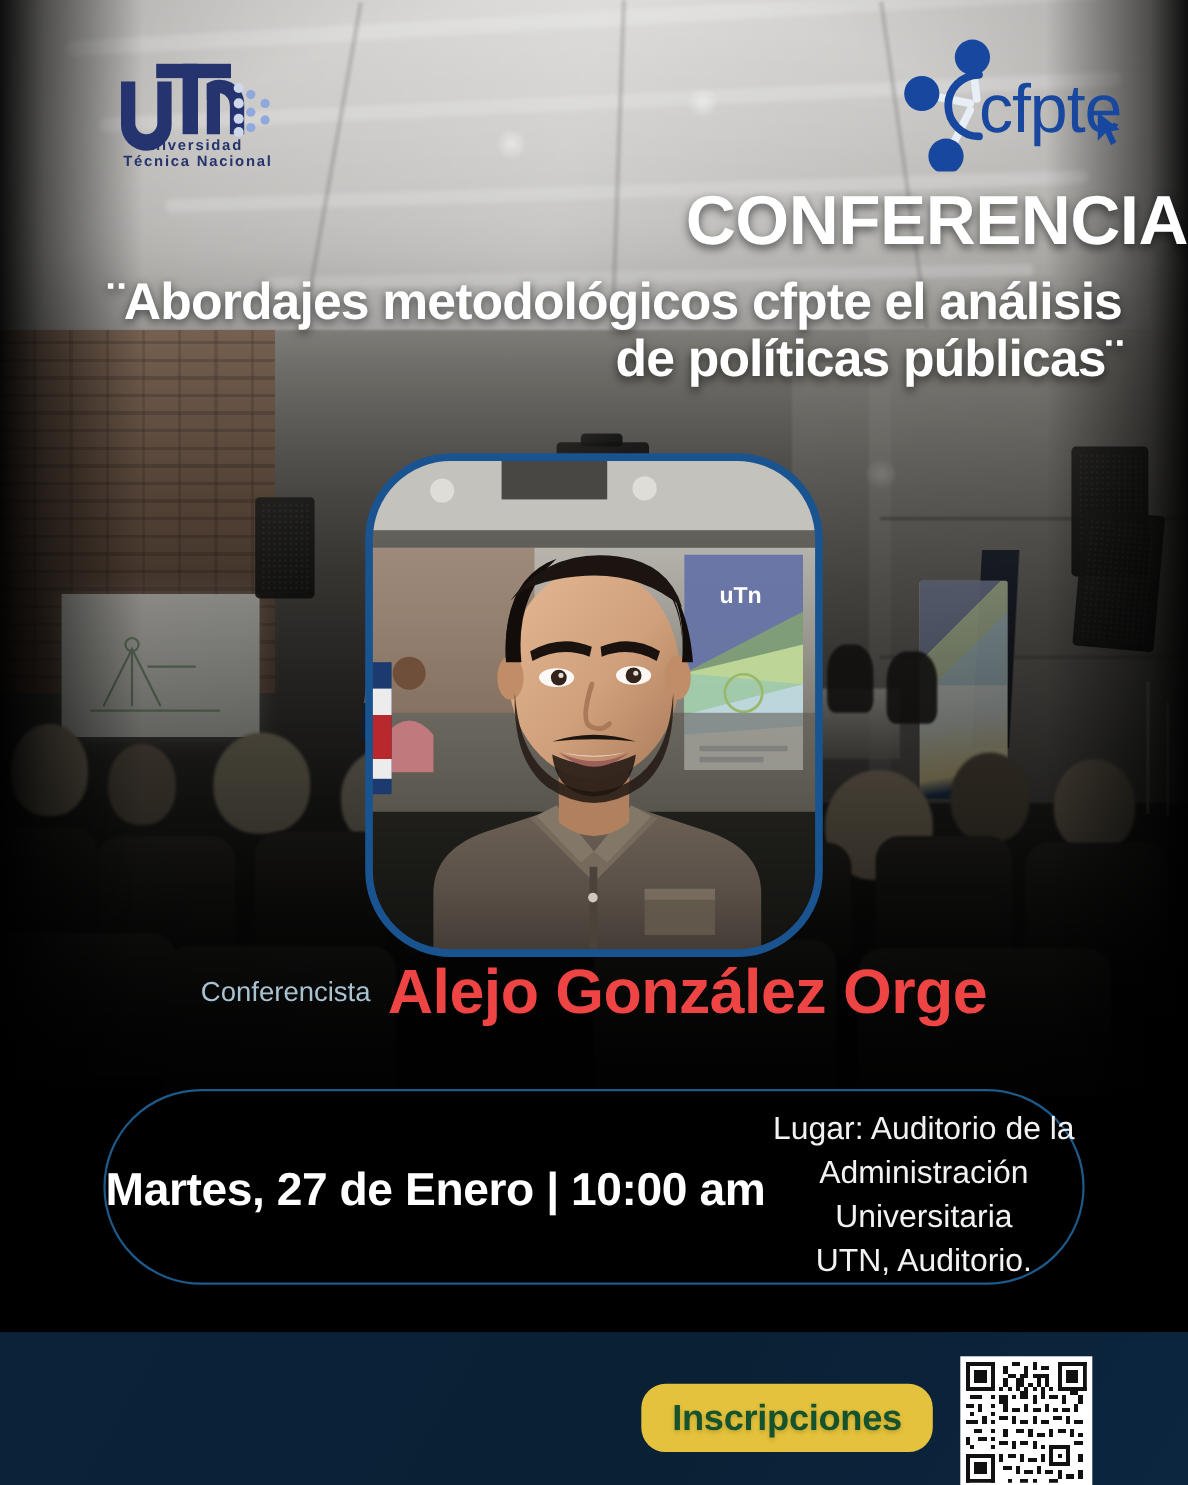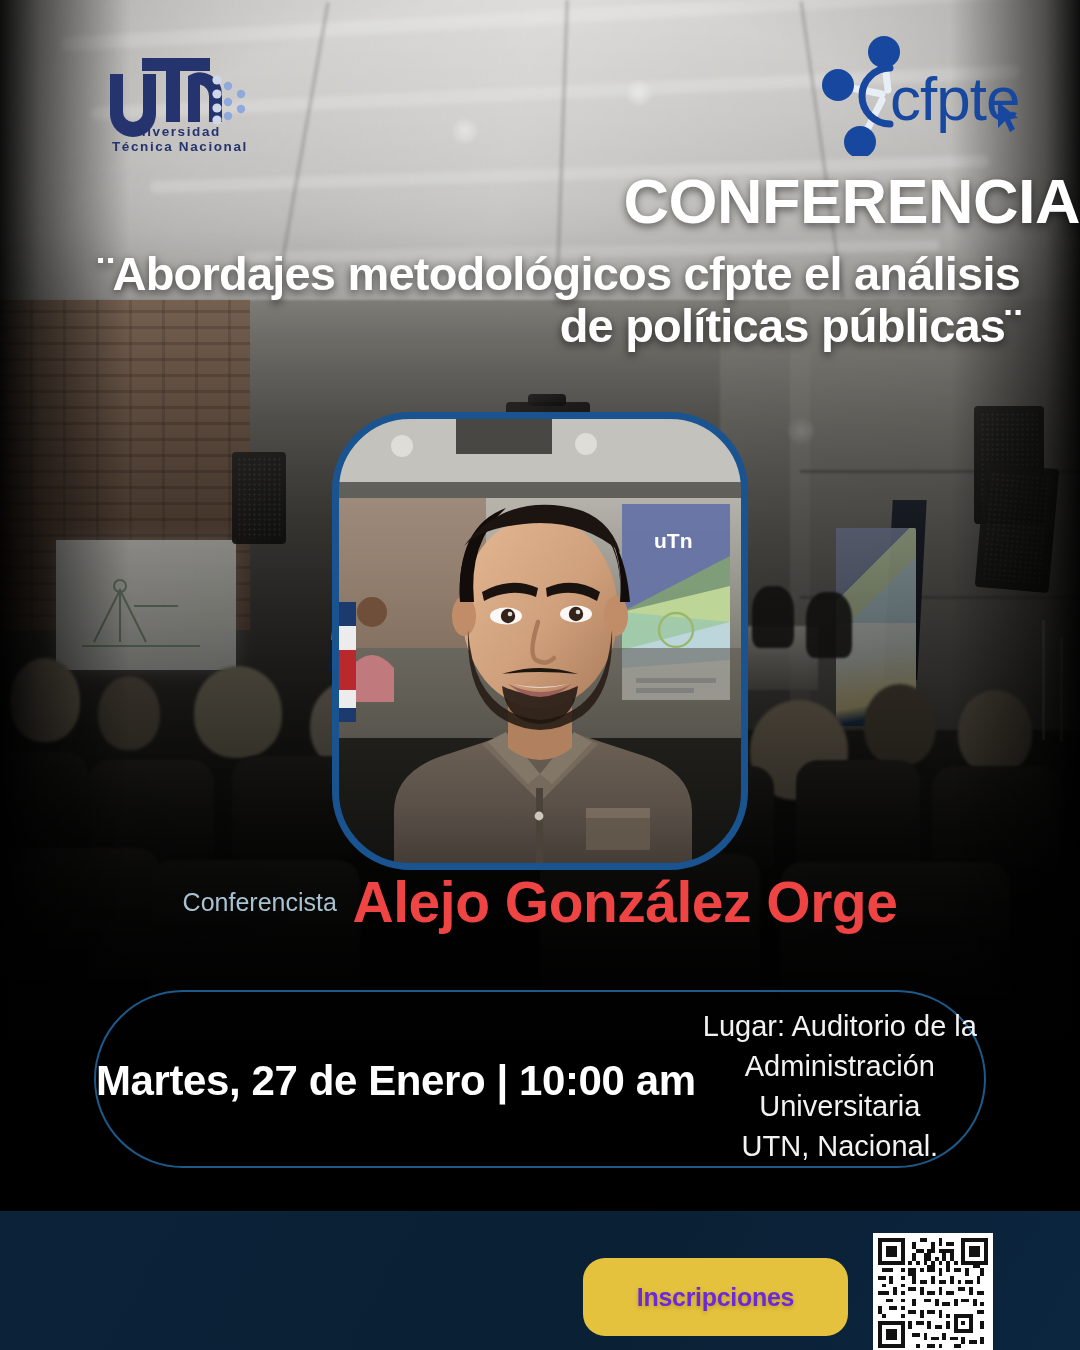--- a/index.html
+++ b/index.html
@@ -348,26 +348,26 @@
 
   
   .footer-bar {
     position: absolute;
     left: 0; top: 1211px; width: 1080px; height: 139px;
     background: linear-gradient(120deg, #0b2239 0%, #0a2034 55%, #0c2640 100%);
   }
   .btn-inscripciones {
     position: absolute;
     left: 583px; top: 1258px;
-    width: 265px; height: 78px;
+    width: 265px; height: 62px;
     background: #e4c23d;
     border: none;
     border-radius: 22px;
-    color: #6d28d9;
-    font-size: 25px;
+    color: #14532d;
+    font-size: 33px;
     font-weight: 700;
     letter-spacing: -0.3px;
     cursor: pointer;
     font-family: "Liberation Sans", sans-serif;
     text-shadow: 0 2px 4px rgba(120,95,10,0.35);
   }
   .qr-code {
     position: absolute;
     left: 873px; top: 1233px;
     width: 120px; height: 120px;
@@ -638,21 +638,21 @@
     <div class="speaker-kicker">
       <div>Conferencista</div>
     </div>
     <div class="speaker-name">Alejo González Orge</div>
   </div>
 
   <div class="info-box">
     <div class="info-date">Martes, 27 de Enero | 10:00 am</div>
     <div class="info-venue">
       <div>Lugar:  Auditorio de la Administración Universitaria</div>
-      <div>UTN, Nacional.</div>
+      <div>UTN, Auditorio.</div>
     </div>
   </div>
 
   <div class="footer-bar"></div>
 
   <button class="btn-inscripciones">Inscripciones</button>
 
   <div class="qr-code">
     <svg viewBox="0 0 29 29" width="110" height="110" shape-rendering="crispEdges">
       <rect width="29" height="29" fill="#ffffff"></rect>

